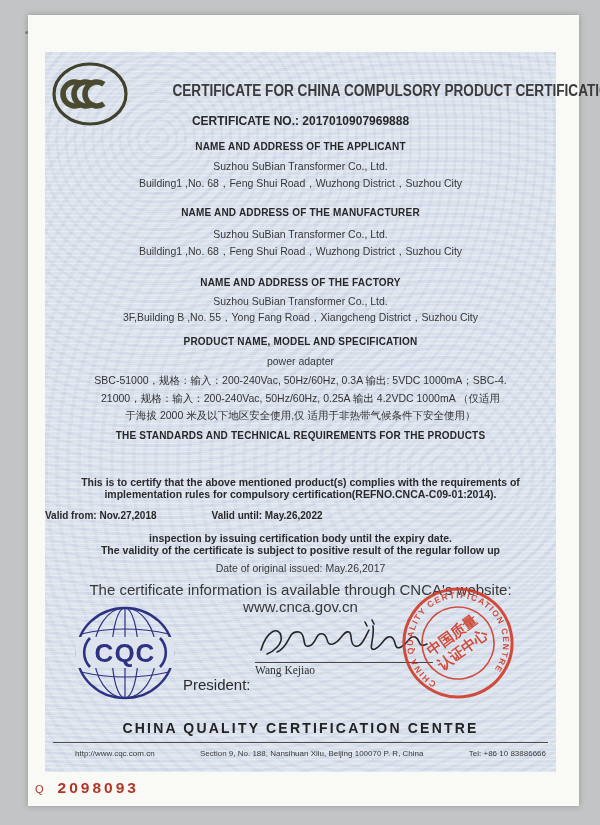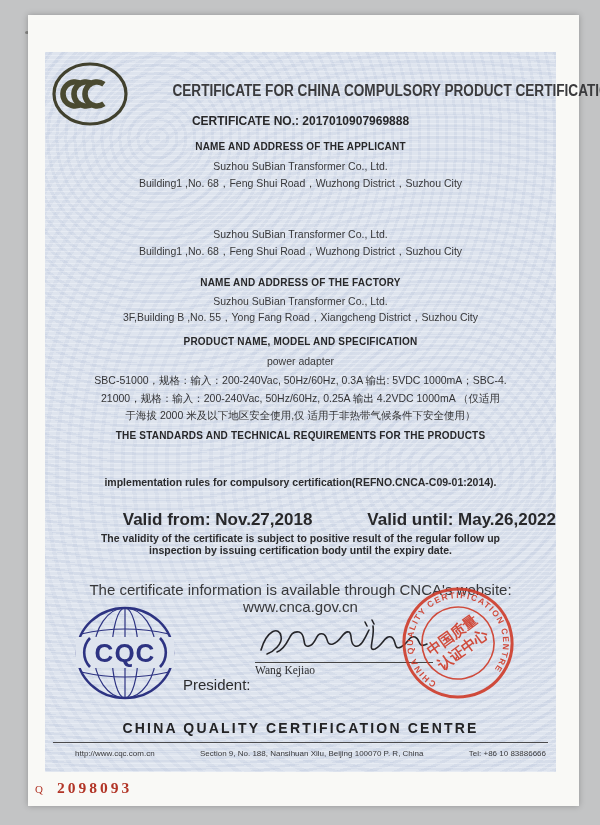--- a/index.html
+++ b/index.html
@@ -17,34 +17,34 @@
   .line{font-size:10.5px;}
   .boldline{font-size:10.5px;font-weight:bold;color:#2b2b2d;}
   .small{font-size:15px;}
   #title-row{position:absolute;left:0;top:0;right:0;height:96px;}
   #ccc-logo{position:absolute;left:5px;top:8px;}
   #main-title{position:absolute;left:88px;right:2px;top:30px;text-align:center;}
   #main-title span{display:inline-block;transform:scaleX(.85);transform-origin:center;white-space:nowrap;
     font-size:16px;font-weight:700;color:#3a3a3c;letter-spacing:0;}
   #cert-no{top:62px;font-size:12px;font-weight:bold;color:#28282a;}
   .spec{font-size:10.5px;line-height:17.5px;color:#333335;}
-  #valid-row{top:458px;display:flex;justify-content:flex-end;gap:55px;font-size:17px;font-weight:bold;color:#28282a;}
+  #valid-row{top:458px;display:flex;justify-content:flex-start;gap:55px;font-size:10px;font-weight:bold;color:#28282a;}
   #president-block{position:absolute;left:138px;top:578px;width:300px;}
   #president-label{position:absolute;left:0;top:12px;font-size:15px;color:#2b2b2d;margin-top:34px;}
   #sig-wrap{position:absolute;left:72px;top:-14px;width:178px;}
   #sig-line{border-top:1.2px solid #444;margin-top:-6px;}
   #president-name{font-family:"Liberation Serif",serif;font-size:11.5px;color:#2e2e30;margin-top:1px;}
   #cqc-logo{position:absolute;left:28px;top:552px;}
   #seal{position:absolute;left:328px;top:506px;opacity:.9;}
   #footer-name{top:668px;font-size:14px;font-weight:bold;letter-spacing:2.2px;color:#232325;}
   #footer-line{position:absolute;left:8px;right:8px;top:690px;border-top:1.4px solid #4a4a4c;}
   #footer-row{position:absolute;left:10px;right:10px;top:697px;display:flex;justify-content:space-between;
     font-size:8px;color:#38383a;padding-left:20px;}
   #footer-row .mid{flex:1;text-align:center;}
-  #serial{position:absolute;left:7px;top:764px;color:#b23527;font-family:Liberation Serif, serif;}
+  #serial{position:absolute;left:7px;top:764px;color:#b23527;font-family:Liberation Sans, sans-serif;}
   #serial .q{font-size:11px;letter-spacing:2px;margin-right:12px;}
   #serial .num{font-size:15.5px;font-weight:bold;letter-spacing:3px;}
 </style>
 </head>
 <body>
 
 <div id="photo">
   <div class="speck"></div>
 
   <div id="paper">
@@ -61,49 +61,52 @@
           <span>CERTIFICATE FOR CHINA COMPULSORY PRODUCT CERTIFICATION</span>
         </div>
       </div>
 
       <div class="abs" id="cert-no">CERTIFICATE NO.: 2017010907969888</div>
 
       <div class="abs heading" style="top:89px">NAME AND ADDRESS OF THE APPLICANT</div>
       <div class="abs line" style="top:108px">Suzhou SuBian Transformer Co., Ltd.</div>
       <div class="abs line" style="top:125px">Building1 ,No. 68，Feng Shui Road，Wuzhong District，Suzhou City</div>
 
+      <div class="abs heading" style="top:155px">NAME AND ADDRESS OF THE MANUFACTURER</div>
       <div class="abs line" style="top:176px">Suzhou SuBian Transformer Co., Ltd.</div>
       <div class="abs line" style="top:193px">Building1 ,No. 68，Feng Shui Road，Wuzhong District，Suzhou City</div>
 
       <div class="abs heading" style="top:225px">NAME AND ADDRESS OF THE FACTORY</div>
       <div class="abs line" style="top:243px">Suzhou SuBian Transformer Co., Ltd.</div>
       <div class="abs line" style="top:259px">3F,Building B ,No. 55，Yong Fang Road，Xiangcheng District，Suzhou City</div>
 
       <div class="abs heading" style="top:284px">PRODUCT NAME, MODEL AND SPECIFICATION</div>
       <div class="abs line" style="top:303px">power adapter</div>
       <div class="abs spec" style="top:320px">
         <div>SBC-51000，规格：输入：200-240Vac, 50Hz/60Hz, 0.3A 输出: 5VDC 1000mA；SBC-4.</div>
         <div>21000，规格：输入：200-240Vac, 50Hz/60Hz, 0.25A 输出 4.2VDC 1000mA （仅适用</div>
         <div>于海拔 2000 米及以下地区安全使用,仅 适用于非热带气候条件下安全使用）</div>
       </div>
 
       <div class="abs heading" style="top:378px">THE STANDARDS AND TECHNICAL REQUIREMENTS FOR THE PRODUCTS</div>
 
       <div class="abs" style="top:424px">
+        <div class="boldline">This is to certify that the above mentioned product(s) complies with the requirements of</div>
         <div class="boldline">implementation rules for compulsory certification(REFNO.CNCA-C09-01:2014).</div>
       </div>
 
       <div class="abs" id="valid-row">
         <span>Valid from: Nov.27,2018</span>
         <span>Valid until: May.26,2022</span>
       </div>
       <div class="abs" style="top:480px">
+        <div class="boldline">inspection by issuing certification body until the expiry date.</div>
         <div class="boldline">The validity of the certificate is subject to positive result of the regular follow up</div>
-        <div class="boldline">inspection by issuing certification body until the expiry date.</div>
       </div>
+      <div class="abs line" style="top:510px">Date of original issued: May.26,2017</div>
       <div class="abs small" style="top:529px">The certificate information is available through CNCA's website: www.cnca.gov.cn</div>
 
       <svg id="cqc-logo" width="104" height="98" viewBox="0 0 104 98">
         <ellipse cx="52" cy="49" rx="48" ry="45" fill="none" stroke="#2d3382" stroke-width="2.4"></ellipse>
         <ellipse cx="52" cy="49" rx="31" ry="45" fill="none" stroke="#2d3382" stroke-width="1.2"></ellipse>
         <ellipse cx="52" cy="49" rx="13" ry="45" fill="none" stroke="#2d3382" stroke-width="1.2"></ellipse>
         <line x1="52" y1="4" x2="52" y2="94" stroke="#2d3382" stroke-width="1.2"></line>
         <path d="M8 30 Q52 20 96 30" fill="none" stroke="#2d3382" stroke-width="1.2"></path>
         <line x1="4" y1="49" x2="100" y2="49" stroke="#2d3382" stroke-width="1.2"></line>
         <path d="M8 68 Q52 78 96 68" fill="none" stroke="#2d3382" stroke-width="1.2"></path>

